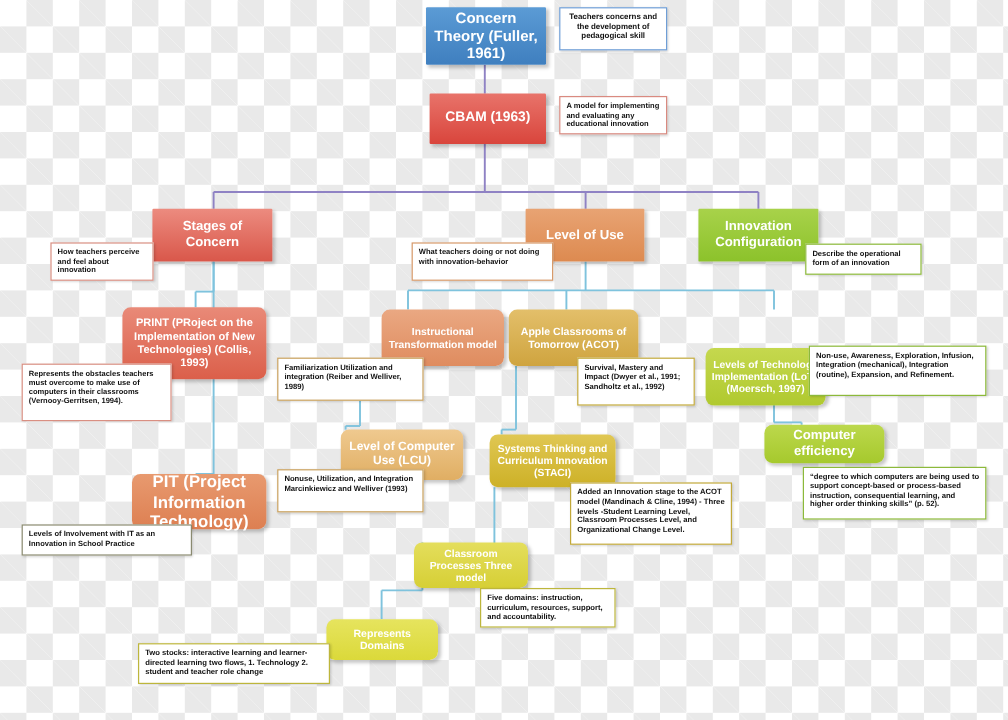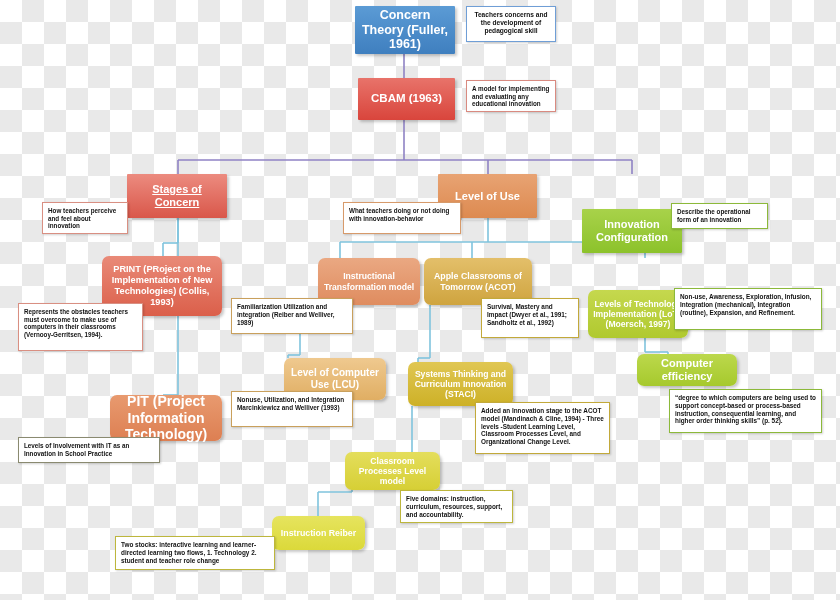--- a/index.html
+++ b/index.html
@@ -44,31 +44,31 @@
     padding:4px 5px;
     border:1px solid #999;
     text-align:left;
     box-shadow:1px 1px 2px rgba(0,0,0,0.18);
   }
   .rounded{border-radius:7px;}
 
   
   .g-blue   {background:linear-gradient(to bottom,#5b9bd5 0%,#3f7fbf 100%);}
   .g-red    {background:linear-gradient(to bottom,#e8736a 0%,#d9453c 100%);}
-  .g-red2   {background:linear-gradient(to bottom,#ec8b7f 0%,#d9574a 100%);text-decoration:underline;}
+  .g-red2   {background:linear-gradient(to bottom,#ec8b7f 0%,#d9574a 100%);}
   .g-red3   {background:linear-gradient(to bottom,#e98a78 0%,#db5f4a 100%);}
   .g-orange {background:linear-gradient(to bottom,#e8a373 0%,#dd8a50 100%);}
   .g-orange2{background:linear-gradient(to bottom,#eaa882 0%,#df8c5f 100%);margin-left:24px;}
   .g-orange3{background:linear-gradient(to bottom,#e89a6f 0%,#dd7f52 100%);}
   .g-tan    {background:linear-gradient(to bottom,#efc98f 0%,#e0ae63 100%);}
   .g-gold   {background:linear-gradient(to bottom,#e3bf6a 0%,#cfa43f 100%);}
   .g-gold2  {background:linear-gradient(to bottom,#e0c753 0%,#cdb127 100%);}
   .g-yellow {background:linear-gradient(to bottom,#e4de5c 0%,#d6cf35 100%);}
   .g-yellow2{background:linear-gradient(to bottom,#e6e45e 0%,#dbd93a 100%);}
-  .g-green  {background:linear-gradient(to bottom,#a8d24a 0%,#8cc22b 100%);margin-top:35px;}
+  .g-green  {background:linear-gradient(to bottom,#a8d24a 0%,#8cc22b 100%);}
   .g-green2 {background:linear-gradient(to bottom,#c5d84e 0%,#b0c92f 100%);}
   .g-green3 {background:linear-gradient(to bottom,#bcd84c 0%,#a6c92d 100%);}
 
   
   .b-blue  {border-color:#6f9ed6;}
   .b-red   {border-color:#d98a80;}
   .b-red2  {border-color:#d98f82;}
   .b-orange{border-color:#d79a6a;}
   .b-tan   {border-color:#c9a05c;}
   .b-gold  {border-color:#c2a93a;}
@@ -164,25 +164,25 @@
 <div class="note b-tan" style="left:231px;top:391px;width:122px;height:36px;font-size:6.4px;">Nonuse, Utilization, and Integration Marcinkiewicz and Welliver (1993)</div>
 
 <div class="node g-gold rounded" style="left:424px;top:258px;width:108px;height:47px;font-size:8.8px;">Apple Classrooms of Tomorrow (ACOT)</div>
 
 <div class="note b-gold" style="left:481px;top:298px;width:98px;height:40px;font-size:6.4px;">Survival, Mastery and Impact  (Dwyer et al., 1991; Sandholtz et al., 1992)</div>
 
 <div class="node g-gold2 rounded" style="left:408px;top:362px;width:105px;height:44px;font-size:8.6px;">Systems Thinking and Curriculum Innovation (STACI)</div>
 
 <div class="note b-gold" style="left:475px;top:402px;width:135px;height:52px;font-size:6.4px;">Added an Innovation stage to the ACOT model (Mandinach &amp; Cline, 1994) - Three levels -Student Learning Level, Classroom Processes Level, and Organizational Change Level.</div>
 
-<div class="node g-yellow rounded" style="left:345px;top:452px;width:95px;height:38px;font-size:8.6px;">Classroom Processes Level model</div>
+<div class="node g-yellow rounded" style="left:345px;top:452px;width:95px;height:38px;font-size:8.6px;">Classroom Processes Three model</div>
 
 <div class="note b-yellow" style="left:400px;top:490px;width:113px;height:33px;font-size:6.4px;">Five domains: instruction, curriculum, resources, support, and accountability.</div>
 
-<div class="node g-yellow2 rounded" style="left:272px;top:516px;width:93px;height:34px;font-size:8.8px;">Instruction Reiber</div>
+<div class="node g-yellow2 rounded" style="left:272px;top:516px;width:93px;height:34px;font-size:8.8px;">Represents Domains</div>
 
 <div class="note b-yellow" style="left:115px;top:536px;width:160px;height:34px;font-size:6.4px;">Two stocks: interactive learning and learner-directed learning two flows, 1. Technology 2. student and teacher role change</div>
 
 <div class="node g-green2 rounded" style="left:588px;top:258px;width:100px;height:48px;font-size:8.6px;margin-top:32px;">Levels of Technology Implementation (LoTi) (Moersch, 1997)</div>
 
 <div class="note b-green" style="left:674px;top:288px;width:148px;height:42px;font-size:6.4px;">Non-use, Awareness, Exploration, Infusion, Integration (mechanical), Integration (routine), Expansion, and Refinement.</div>
 
 <div class="node g-green3 rounded" style="left:637px;top:354px;width:100px;height:32px;font-size:11px;border-radius:7px;">Computer efficiency</div>
 
 <div class="note b-green" style="left:669px;top:389px;width:153px;height:44px;font-size:6.4px;">“degree to which computers are being used to support concept-based or process-based instruction, consequential learning, and higher order thinking skills” (p. 52).</div>

